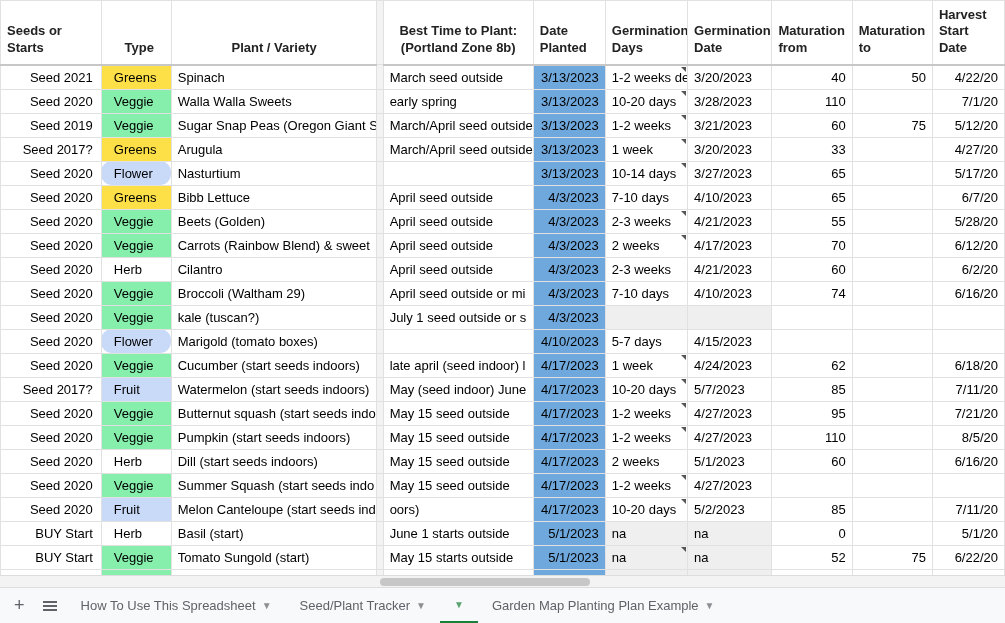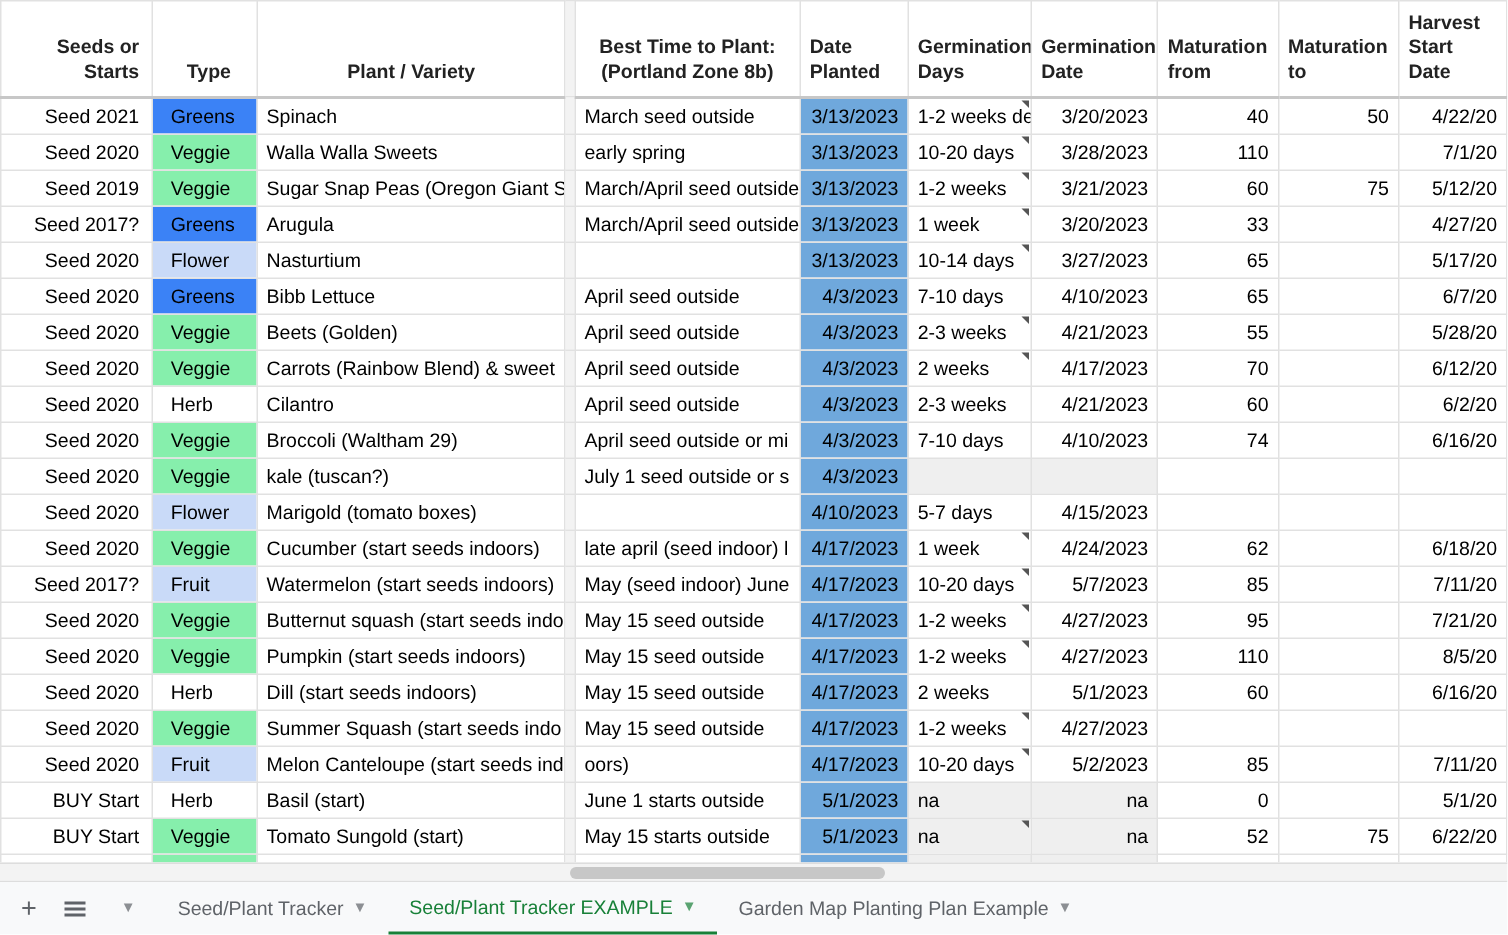--- a/index.html
+++ b/index.html
@@ -3,34 +3,34 @@
 <meta charset="utf-8">
 <style>
   * { box-sizing: border-box; }
   html, body { margin: 0; padding: 0; font-family: Arial, sans-serif; font-size: 13px; color: #000; background: #fff; }
   .sheet { width: 1005px; height: 623px; overflow: hidden; position: relative; display: flex; flex-direction: column; }
   .grid-wrap { flex: 1; overflow: hidden; position: relative; }
   table { border-collapse: collapse; table-layout: fixed; width: 100%; }
   th, td { border: 1px solid #e1e1e1; padding: 4px 6px; height: 24px; white-space: nowrap; overflow: hidden; text-overflow: clip; vertical-align: middle; font-weight: normal; }
   thead th { background: #fff; font-weight: 700; color: #222; vertical-align: bottom; padding: 6px 6px 8px 6px; height: 42px; white-space: normal; line-height: 1.25; border-bottom: 2px solid #c7c7c7; }
   .col-seeds { width: 98px; text-align: right; padding-right: 8px; }
-  thead .col-seeds { text-align: right; }
+  thead .col-seeds { text-align: left; }
   .col-type { width: 68px; padding-left: 12px; }
   .col-plant { width: 200px; }
   .col-best { width: 146px; margin-top: 32px; }
   .col-date { width: 70px; text-align: right; }
   .col-gdays { width: 80px; }
-  .col-gdate { width: 82px; text-align: right; }
+  .col-gdate { width: 82px; text-align: left; }
   .col-mfrom { width: 78px; text-align: right; }
   .col-mto { width: 78px; text-align: right; }
   .col-harvest { width: 70px; text-align: right; margin-top: 44px; }
   thead .col-date, thead .col-gdate, thead .col-mfrom, thead .col-mto, thead .col-harvest, thead .col-gdays { text-align: left; }
-  .type-greens { background: #3b82f6; }
+  .type-greens { background: #fde047; }
   .type-veggie { background: #86efac; }
-  .type-flower { background: #c9daf8; }
+  .type-flower { background: #c9daf8; border-radius: 11px; }
   .type-fruit  { background: #c9daf8; }
   .type-herb   { background: #ffffff; margin-top: 34px; }
   .date-blue { background: #6fa8dc; }
   .na-gray { background: #efefef; }
   .col-gap { width: 6px; background: #f3f3f3; border-top: 1px solid #e1e1e1; border-bottom: 1px solid #e1e1e1; padding:0; }
   .corner { position: relative; }
   .corner::after { content:""; position:absolute; top:1px; right:1px; width:0; height:0; border-top:5px solid #555; border-left:5px solid transparent; }
   .hscroll { height: 12px; background: #f3f3f3; position: relative; border-top:1px solid #ddd; }
   .hscroll .thumb { position:absolute; left: 380px; top:2px; height:8px; width:210px; background:#c7c7c7; border-radius:4px; }
   .tabs { display:flex; align-items:center; height:36px; border-top:1px solid #ddd; background:#f8f9fa; padding:0 6px; gap:2px; font-size:13px; }
@@ -376,28 +376,28 @@
       </div>
     <div class="tab-btn">
         <span class="menu-icon">
           <span></span>
           <span></span>
           <span></span>
         </span>
       </div>
     <div id="tabs-holder" style="display:flex;">
         <div class="tab">
+          <span>How To Use This Spreadsheet</span>
           <span class="caret">▼</span>
         </div>
         <div class="tab">
           <span>Seed/Plant Tracker</span>
           <span class="caret">▼</span>
         </div>
         <div class="tab active">
-          <span>Seed/Plant Tracker EXAMPLE</span>
           <span class="caret active">▼</span>
         </div>
         <div class="tab">
           <span>Garden Map Planting Plan Example</span>
           <span class="caret">▼</span>
         </div>
       </div>
   </div>
 </div>
 

